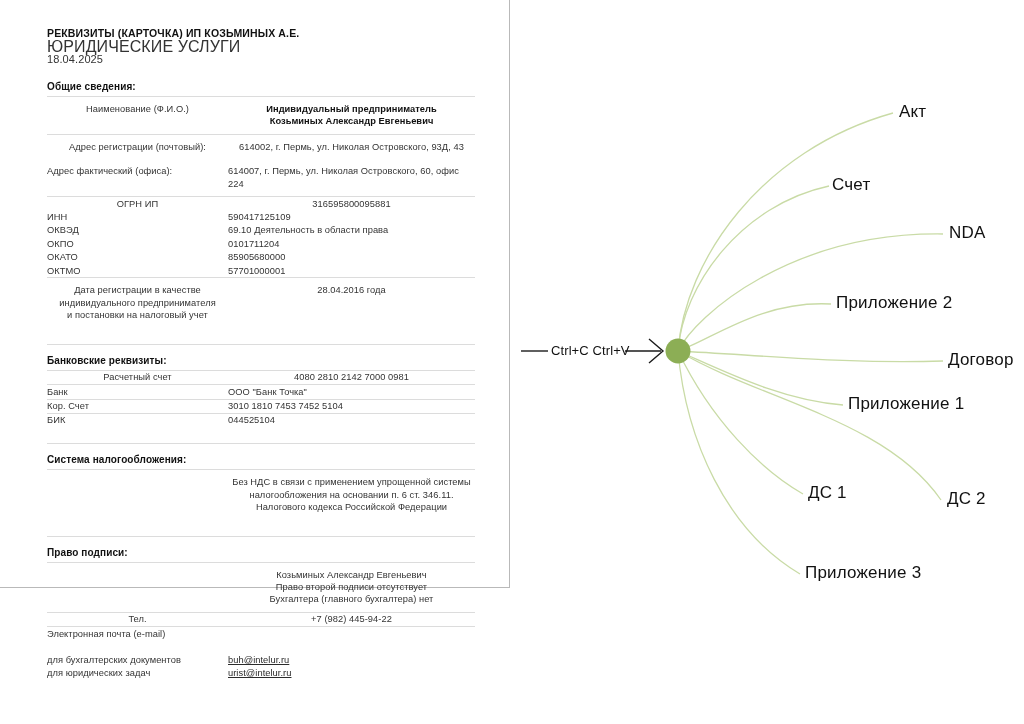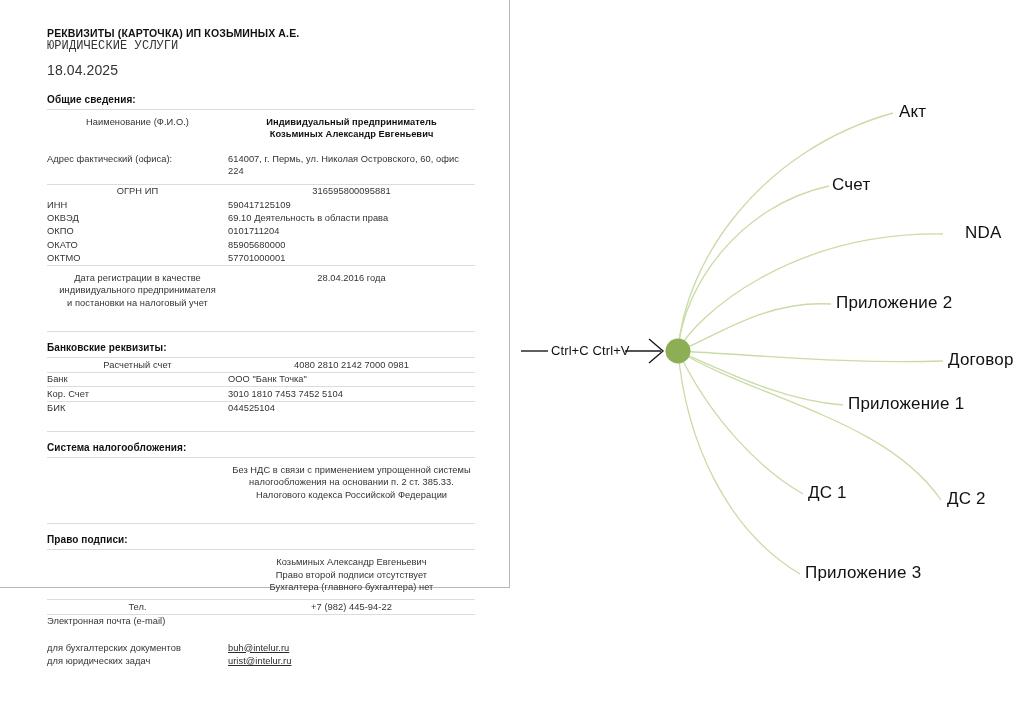--- a/index.html
+++ b/index.html
@@ -35,30 +35,29 @@
   }
 
   .doc-title {
     font-size: 10.5px;
     font-weight: bold;
     letter-spacing: 0.15px;
     line-height: 13px;
     color: #111111;
   }
   .doc-subtitle {
-    font-size: 12px;
+    font-size: 16px;
     line-height: 13px;
     color: #333333;
     letter-spacing: 0.1px;
-    font-family: Liberation Mono, monospace;
   }
   .doc-date {
-    font-size: 14px;
+    font-size: 11px;
     color: #333333;
-    margin-top: 9px;
+    margin-top: 0;
     letter-spacing: 0.1px;
   }
 
   .sec-head {
     font-size: 10px;
     font-weight: bold;
     color: #111111;
     margin-top: 16px;
     margin-bottom: 4px;
     letter-spacing: 0.1px;
@@ -130,20 +129,24 @@
     <div class="doc-date">18.04.2025</div>
 
     <div class="sec-head">Общие сведения:</div>
     <table class="kv">
       <tbody>
           <tr class="topline pad">
         <td class="k">Наименование (Ф.И.О.)</td>
         <td class="v bold" style="white-space:pre-line">Индивидуальный предприниматель
 Козьминых Александр Евгеньевич</td>
       </tr>
+      <tr class="topline pad">
+        <td class="k">Адрес регистрации (почтовый):</td>
+        <td class="v">614002, г. Пермь, ул. Николая Островского, 93Д, 43</td>
+      </tr>
       <tr class="pad">
         <td class="k">Адрес фактический (офиса):</td>
         <td class="v">614007, г. Пермь, ул. Николая Островского, 60, офис 224</td>
       </tr>
       <tr class="topline tight">
         <td class="k">ОГРН ИП</td>
         <td class="v">316595800095881</td>
       </tr>
       <tr class="tight">
         <td class="k">ИНН</td>
@@ -193,21 +196,21 @@
         <td class="v">044525104</td>
       </tr>
     </tbody>
       </table>
 
     <div class="sec-head" style="border-top:1px solid #dcdcdc;padding-top:10px;">Система налогообложения:</div>
     <table class="kv">
       <tbody>
           <tr class="topline pad">
         <td class="k"></td>
-        <td class="v">Без НДС в связи с применением упрощенной системы налогообложения на основании п. 2 ст. 385.33. Налогового кодекса Российской Федерации</td>
+        <td class="v">Без НДС в связи с применением упрощенной системы налогообложения на основании п. 6 ст. 346.11. Налогового кодекса Российской Федерации</td>
       </tr>
     </tbody>
       </table>
 
     <div class="sec-head" style="border-top:1px solid #dcdcdc;padding-top:10px;">Право подписи:</div>
     <table class="kv">
       <tbody>
           <tr class="topline pad">
         <td class="k"></td>
         <td class="v" style="white-space:pre-line">Козьминых Александр Евгеньевич
@@ -264,20 +267,20 @@
       <line x1="10" y1="351" x2="37" y2="351" stroke="#1b1b1b" stroke-width="1.4"></line>
       <line x1="114" y1="351" x2="150" y2="351" stroke="#1b1b1b" stroke-width="1.4"></line>
       <polyline points="138,339 152,351 138,363" fill="none" stroke="#1b1b1b" stroke-width="1.4"></polyline>
     </g>
   </svg>
 
   <span class="mm-key" style="left:40px;  top:343px;">Ctrl+C Ctrl+V</span>
 
   <span class="mm-label" style="left:388px; top:102px;">Акт</span>
   <span class="mm-label" style="left:321px; top:175px;">Счет</span>
-  <span class="mm-label" style="left:438px; top:223px;margin-left:16px;">NDA</span>
+  <span class="mm-label" style="left:438px; top:223px;">NDA</span>
   <span class="mm-label" style="left:325px; top:293px;">Приложение 2</span>
   <span class="mm-label" style="left:437px; top:350px;">Договор</span>
   <span class="mm-label" style="left:337px; top:394px;">Приложение 1</span>
   <span class="mm-label" style="left:436px; top:489px;">ДС 2</span>
   <span class="mm-label" style="left:297px; top:483px;">ДС 1</span>
   <span class="mm-label" style="left:294px; top:563px;">Приложение 3</span>
 </div>
 
 </body></html>

